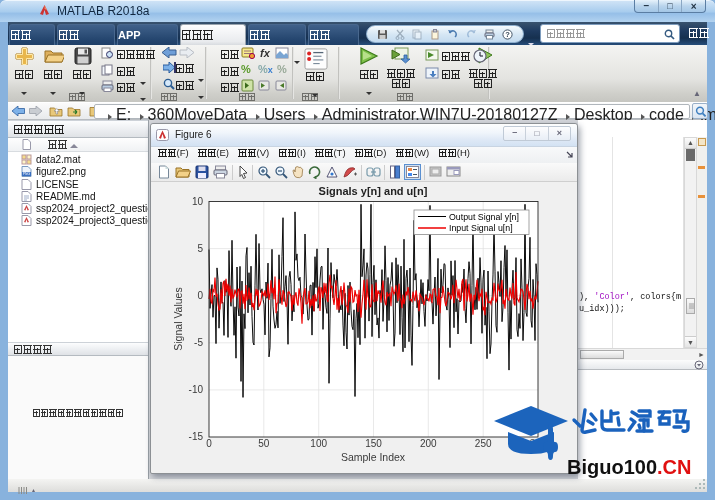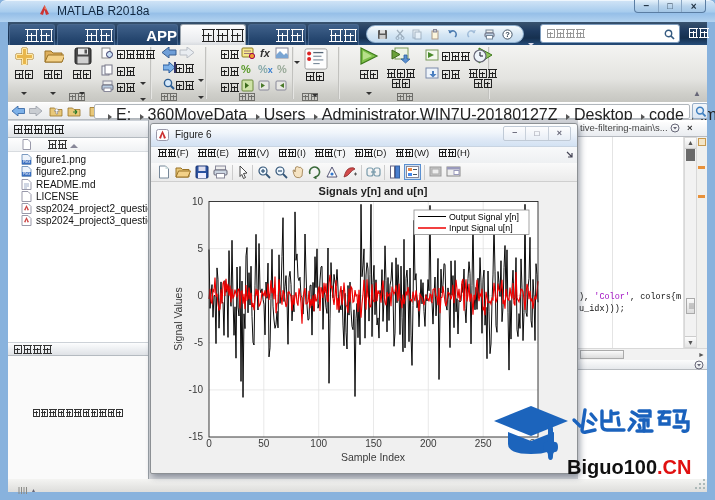--- a/index.html
+++ b/index.html
@@ -7,21 +7,21 @@
 .ab{position:absolute}
 
 .c{display:inline-block;width:.88em;height:.84em;margin:0 .05em;vertical-align:-.06em;
 background-image:linear-gradient(currentColor,currentColor),linear-gradient(currentColor,currentColor),linear-gradient(currentColor,currentColor),linear-gradient(currentColor,currentColor),linear-gradient(currentColor,currentColor),linear-gradient(currentColor,currentColor);
 background-repeat:no-repeat;
 background-size:100% 1px,76% 1px,100% 1px,1px 100%,1px 100%,1px 60%;
 background-position:0 0,12% 48%,0 100%,10% 0,90% 0,50% 80%}
 
 #tbar{left:0;top:0;width:715px;height:22px;background:linear-gradient(#cfe3f6,#a9cdee 50%,#96bfe8 60%,#b3d3f0);border-radius:6px 6px 0 0;border-top:1px solid #eef6fd}
 #tabbar{left:8px;top:22px;width:699px;height:23px;background:linear-gradient(#39536e,#1e3a5f 40%,#16304f 70%,#264d7a)}
-.tab{position:absolute;top:24px;height:34px;line-height:21px;text-align:right;color:#fff;font-size:15px;border-radius:3px 3px 0 0}
+.tab{position:absolute;top:24px;height:34px;line-height:21px;text-align:left;color:#fff;font-size:11px;border-radius:3px 3px 0 0}
 .tabi{background:linear-gradient(#40618a,#24456e 45%,#1b3a61 75%,#2a4e7c);border:1px solid #49688e;border-bottom:none}
 .taba{background:linear-gradient(#fdfdfe,#e9ebee 50%,#d9dce0 60%,#cdd1d6);color:#222;border:1px solid #9aa4ae;border-bottom:none}
 #ribbon{left:8px;top:45px;width:699px;height:58px;background:linear-gradient(#f4f4f2,#e3e3e0 60%,#cfcfca 85%,#c6c6c1);border-bottom:1px solid #fff}
 .sep{position:absolute;top:2px;height:52px;width:2px;background:linear-gradient(90deg,#b0b0ac,#f7f7f5)}
 .slab{position:absolute;top:47px;font-size:9px;color:#6e6e6a;text-align:center}
 .blab{position:absolute;font-size:10px;color:#222;text-align:center}
 .dn{display:inline-block;width:0;height:0;border-left:3px solid transparent;border-right:3px solid transparent;border-top:3px solid #333}
 #crumb{left:8px;top:103px;width:699px;height:17px;background:linear-gradient(#fbfbfb,#e8eaec);border-bottom:1px solid #b8bcc0}
 .bc{color:#222;font-size:16px}
 .bsep{display:inline-block;width:0;height:0;border-left:4px solid #555;border-top:3px solid transparent;border-bottom:3px solid transparent;margin:0 4px}
@@ -289,38 +289,39 @@
 <div id="lpanel" class="ab">
 <div class="phead" style="height:18px;line-height:17px;font-size:10.5px;color:#222"><i class="c"></i><i class="c"></i><i class="c"></i><i class="c"></i><i class="c"></i></div>
 <div style="height:14px;border-bottom:1px solid #d8dce0;background:linear-gradient(#fefefe,#f0f2f4);font-size:10px;color:#333;line-height:13px">
 <svg style="vertical-align:-2px;margin-left:14px" width="9" height="11" viewBox="0 0 9 11">
         <path d="M1 .5h5l2.5 2.5v7.5h-7.5z" fill="#fff" stroke="#99a"></path>
       </svg>
 <span style="margin-left:14px"><i class="c"></i><i class="c"></i></span> <span style="display:inline-block;width:0;height:0;border-bottom:4px solid #889;border-left:4px solid transparent;border-right:4px solid transparent"></span>
 </div>
 <div style="padding-top:2px">
 <div class="frow"><svg style="vertical-align:-2px;margin:0 4px 0 13px" width="11" height="11" viewBox="0 0 11 11">
-          <path d="M1 .5h6l3 3v7h-9z" fill="#eef4fb" stroke="#7a9ac0"></path>
-          <rect x="1" y="6" width="9" height="4" fill="#3a6fc0"></rect>
-          <text x="5.5" y="9.3" font-size="3.4" fill="#fff" text-anchor="middle" font-family="Liberation Sans">PNG</text>
-        </svg>figure1.png</div>
+          <rect x="1" y="1" width="4" height="4" fill="#f5dc8a" stroke="#b99"></rect>
+          <rect x="6" y="1" width="4" height="4" fill="#fdf4c9" stroke="#b99"></rect>
+          <rect x="1" y="6" width="4" height="4" fill="#fdf4c9" stroke="#b99"></rect>
+          <rect x="6" y="6" width="4" height="4" fill="#f5dc8a" stroke="#b99"></rect>
+        </svg>data2.mat</div>
 <div class="frow"><svg style="vertical-align:-2px;margin:0 4px 0 13px" width="11" height="11" viewBox="0 0 11 11">
           <path d="M1 .5h6l3 3v7h-9z" fill="#eef4fb" stroke="#7a9ac0"></path>
           <rect x="1" y="6" width="9" height="4" fill="#3a6fc0"></rect>
           <text x="5.5" y="9.3" font-size="3.4" fill="#fff" text-anchor="middle" font-family="Liberation Sans">PNG</text>
         </svg>figure2.png</div>
 <div class="frow"><svg style="vertical-align:-2px;margin:0 4px 0 13px" width="11" height="11" viewBox="0 0 11 11">
           <path d="M1 .5h6l3 3v7h-9z" fill="#fff" stroke="#99a"></path>
+        </svg>LICENSE</div>
+<div class="frow"><svg style="vertical-align:-2px;margin:0 4px 0 13px" width="11" height="11" viewBox="0 0 11 11">
+          <path d="M1 .5h6l3 3v7h-9z" fill="#fff" stroke="#99a"></path>
           <line x1="3" y1="5" x2="8" y2="5" stroke="#89b" stroke-width="0.8"></line>
           <line x1="3" y1="7" x2="8" y2="7" stroke="#89b" stroke-width="0.8"></line>
           <line x1="3" y1="9" x2="6" y2="9" stroke="#89b" stroke-width="0.8"></line>
         </svg>README.md</div>
-<div class="frow"><svg style="vertical-align:-2px;margin:0 4px 0 13px" width="11" height="11" viewBox="0 0 11 11">
-          <path d="M1 .5h6l3 3v7h-9z" fill="#fff" stroke="#99a"></path>
-        </svg>LICENSE</div>
 <div class="frow"><svg style="vertical-align:-2px;margin:0 4px 0 13px" width="11" height="11" viewBox="0 0 11 11">
           <path d="M1 .5h6l3 3v7h-9z" fill="#fff" stroke="#99a"></path>
           <path d="M5.5 2 L8 7 L6.5 7.5 L5.5 4.5 L4.5 7.5 L3 7 Z" fill="#c44"></path>
         </svg>ssp2024_project2_questio</div>
 <div class="frow"><svg style="vertical-align:-2px;margin:0 4px 0 13px" width="11" height="11" viewBox="0 0 11 11">
           <path d="M1 .5h6l3 3v7h-9z" fill="#fff" stroke="#99a"></path>
           <path d="M5.5 2 L8 7 L6.5 7.5 L5.5 4.5 L4.5 7.5 L3 7 Z" fill="#c44"></path>
         </svg>ssp2024_project3_questio</div>
 </div>
 <div class="phead ab" style="left:0;top:222px;width:140px;height:14px;line-height:13px"><i class="c"></i><i class="c"></i><i class="c"></i><i class="c"></i></div>
@@ -332,26 +333,20 @@
       <g stroke="#8a8a86" stroke-width="1">
         <line x1="1" y1="1" x2="1" y2="8"></line>
         <line x1="3.5" y1="1" x2="3.5" y2="8"></line>
         <line x1="6" y1="1" x2="6" y2="8"></line>
         <line x1="8.5" y1="1" x2="8.5" y2="8"></line>
       </g>
       <path d="M14 6 l3 0 l-1.5 -3 z" fill="#667"></path>
     </svg>
 </div>
 <div id="ed" class="ab">
-<div id="edtab"><span style="margin-left:2px">tive-filtering-main\s...</span>
-<svg style="vertical-align:-2px" width="10" height="10" viewBox="0 0 10 10">
-        <circle cx="5" cy="5" r="4" fill="none" stroke="#667"></circle>
-        <path d="M3 4 l2 2.5 l2 -2.5 z" fill="#667"></path>
-      </svg>
-<span style="font-weight:bold;color:#333;margin-left:4px">×</span></div>
 <div class="ab" style="left:0;top:17px;width:106px;height:211px;background:#fff;border-right:1px solid #e0e0e0">
 <div class="ab" style="left:34px;top:0;width:1px;height:211px;background:#e4e4e4"></div>
 <div class="ab mono" style="left:1px;top:155px;color:#111">), <span style="color:#a211c4">'Color'</span>, colors{m</div>
 <div class="ab mono" style="left:1px;top:167px;color:#111">u_idx)));</div>
 </div>
 
 <div class="ab" style="left:106px;top:17px;width:13px;height:211px;background:#f2f2f2;border:1px solid #d8d8d8">
 <div style="height:11px;background:linear-gradient(#fcfcfc,#e4e4e4);border-bottom:1px solid #ccc;text-align:center;font-size:7px;color:#555;line-height:10px">▲</div>
 <div style="height:12px;background:#6a6a6a;margin:0 1px"></div>
 <div class="ab" style="left:1px;top:160px;width:9px;height:16px;background:linear-gradient(#fafafa,#dcdcdc);border:1px solid #aaa">

